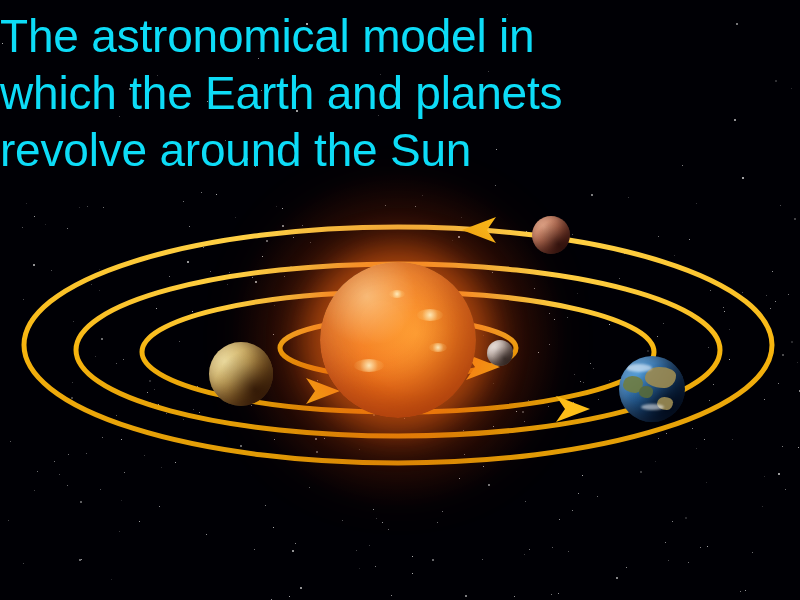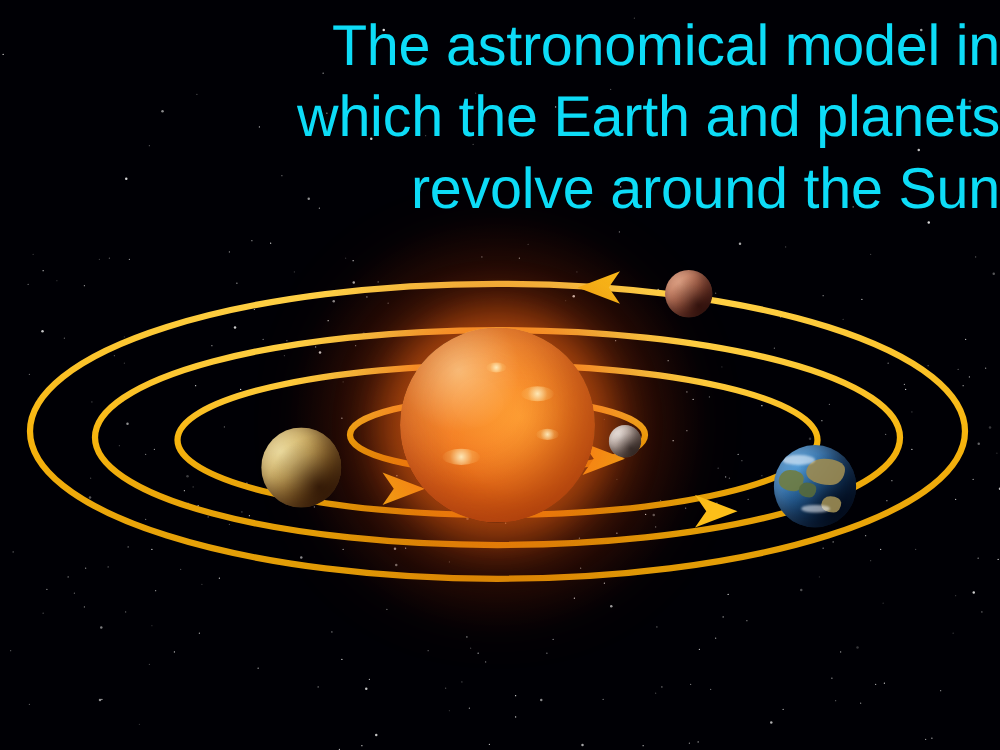--- a/index.html
+++ b/index.html
@@ -27,21 +27,21 @@
     background: #ffffff;
     border-radius: 50%;
   }
 
   
   #definition-text {
     position: absolute;
     left: 0;
     top: 8px;
     width: 800px;
-    text-align: right;
+    text-align: left;
     color: #0ddcf7;
     font-size: 46px;
     line-height: 57px;
     font-weight: 400;
     letter-spacing: -0.2px;
     white-space: pre-line;
     z-index: 30;
   }
 
   

